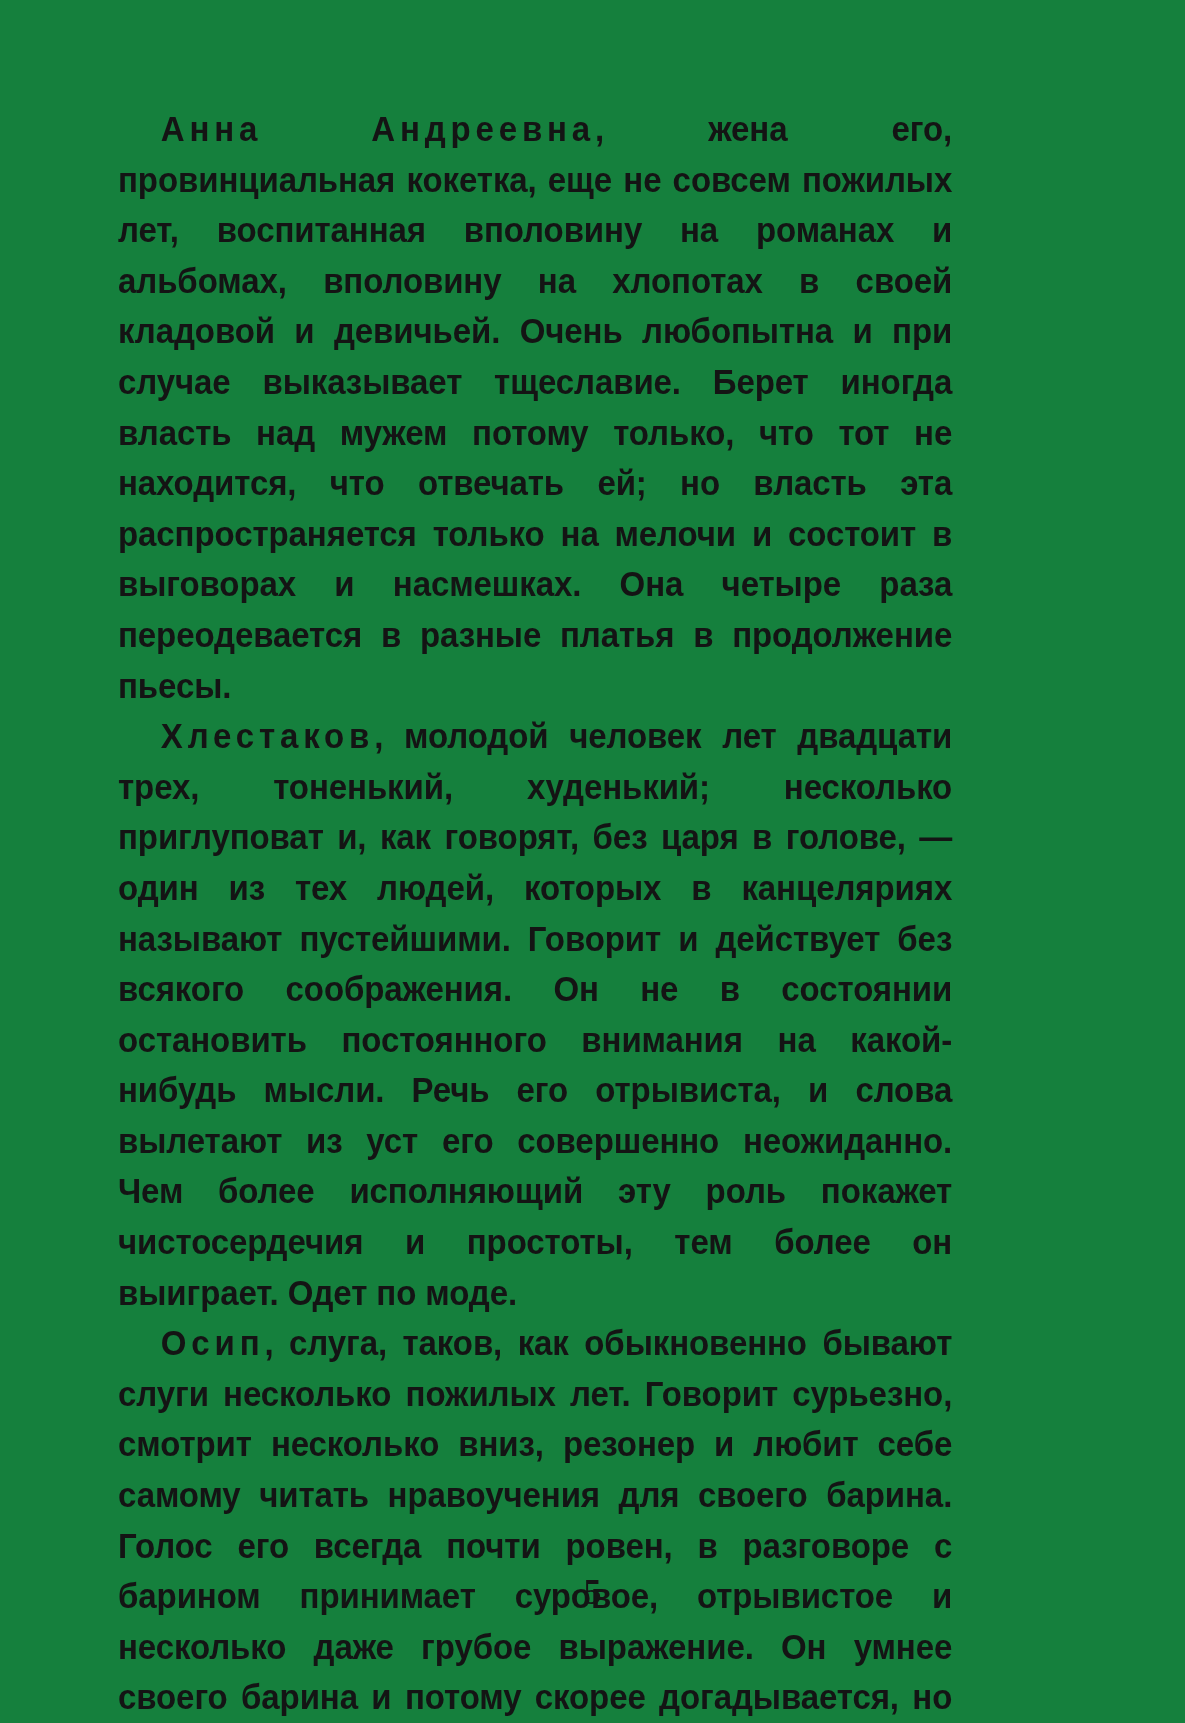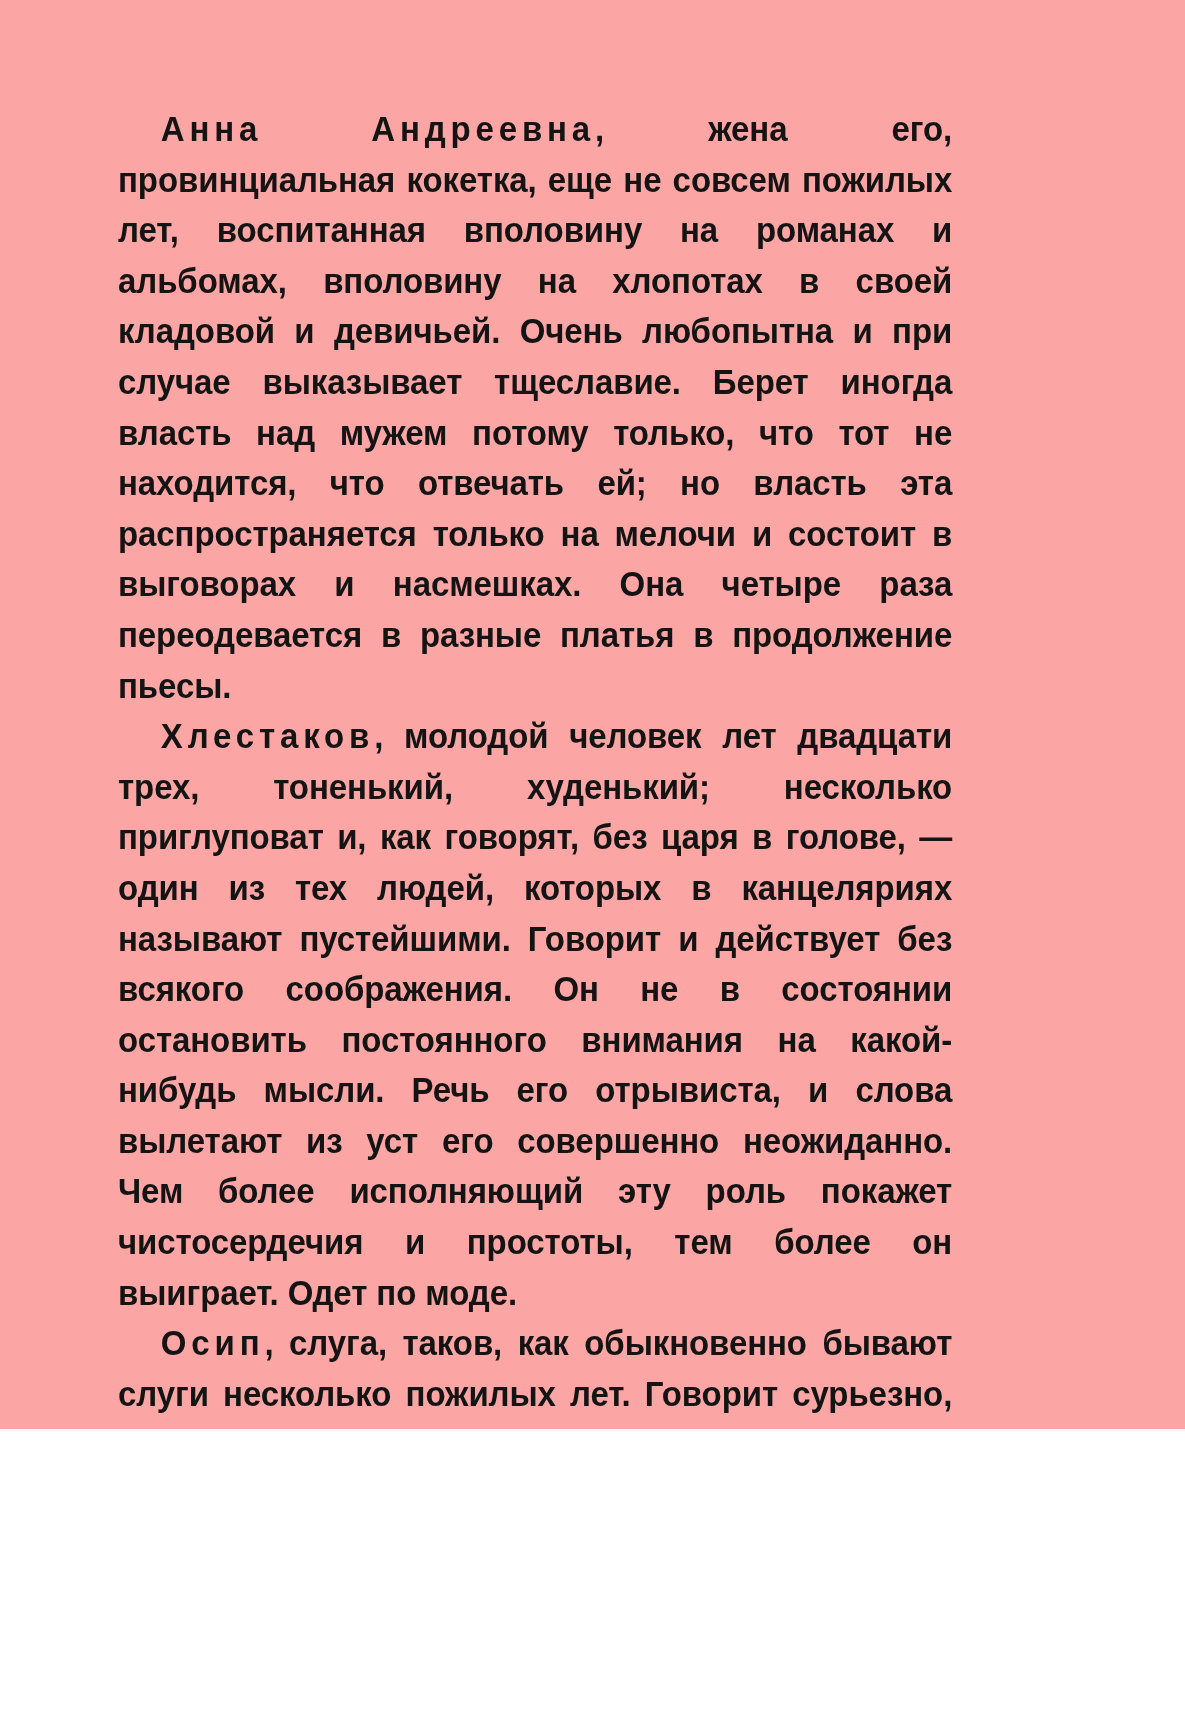--- a/index.html
+++ b/index.html
@@ -3,22 +3,22 @@
 <meta charset="utf-8">
 <style>
   html, body {
     margin: 0;
     padding: 0;
     background: #ffffff;
   }
   .page {
     position: relative;
     width: 1185px;
-    height: 1429px;
-    background: #fca5a5;
+    height: 1723px;
+    background: #15803d;
     overflow: hidden;
     box-sizing: border-box;
   }
   .text-block {
     position: absolute;
     left: 118px;
     top: 104px;
     width: 834px;
   }
   .para {

